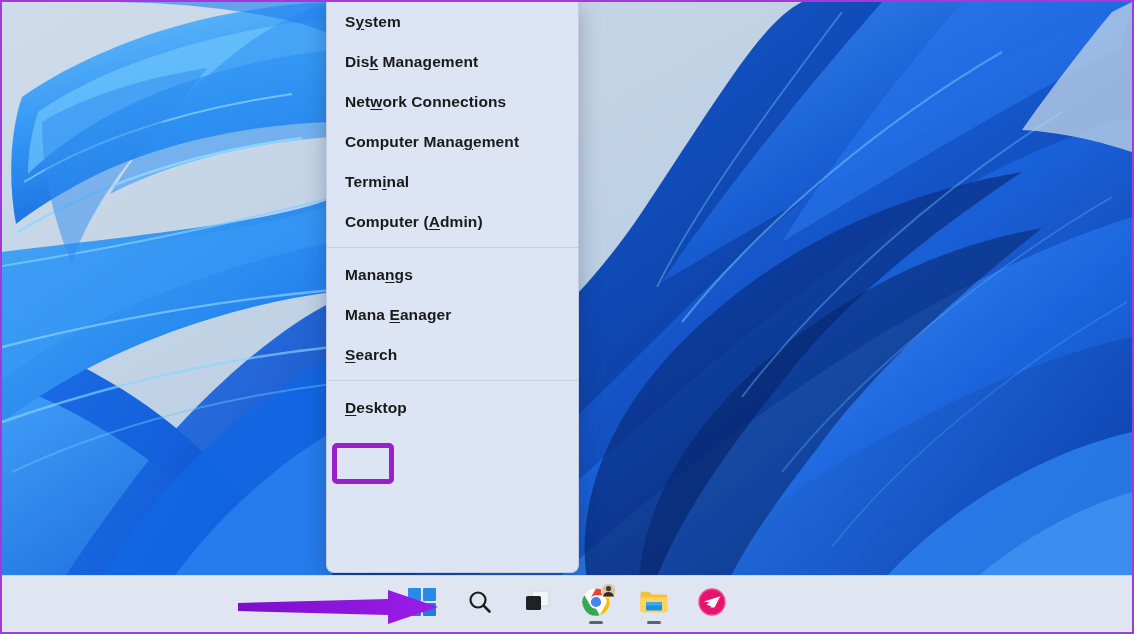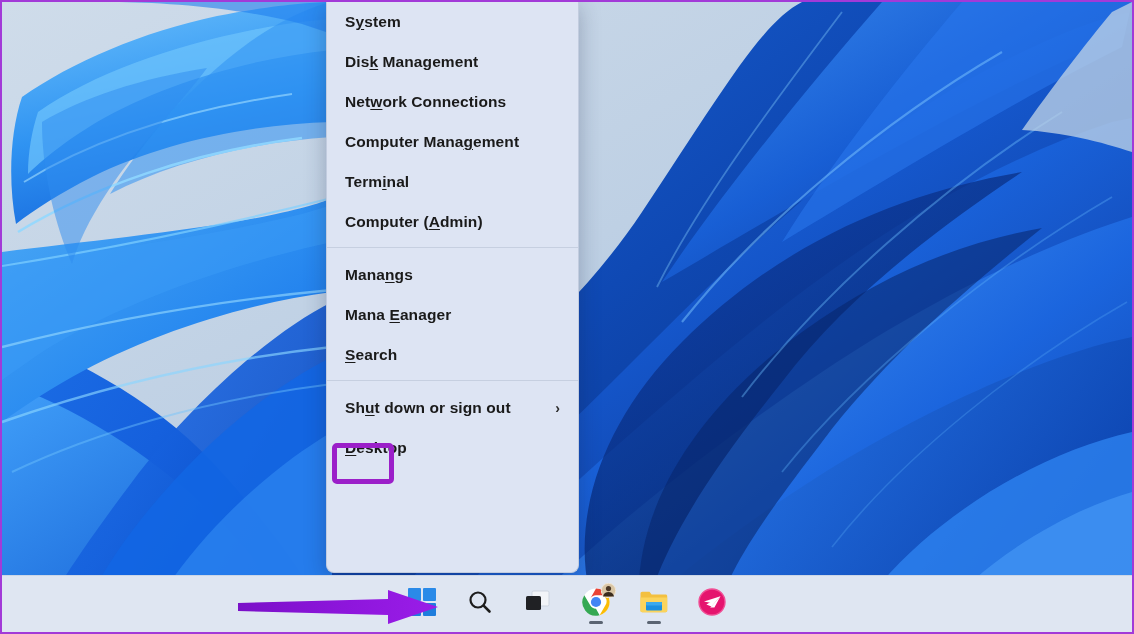--- a/index.html
+++ b/index.html
@@ -307,24 +307,20 @@
       </div>
       <div class="menu-item">
         <span class="lbl"><span></span><span class="acc">S</span><span>earch</span></span>
       </div>
     </div>
 
     <div class="menu-sep"></div>
 
     <div class="menu-group">
       <div class="menu-item">
-        <span class="lbl"><span>Sh</span><span class="acc">u</span><span>t down or sign out</span></span>
-        <span class="chev">›</span>
-      </div>
-      <div class="menu-item">
         <span class="lbl"><span></span><span class="acc">D</span><span>esktop</span></span>
       </div>
     </div>
   </div>
 
   <div id="run-highlight"></div>
 
   <div id="taskbar">
     <div id="taskbar-icons">
 

